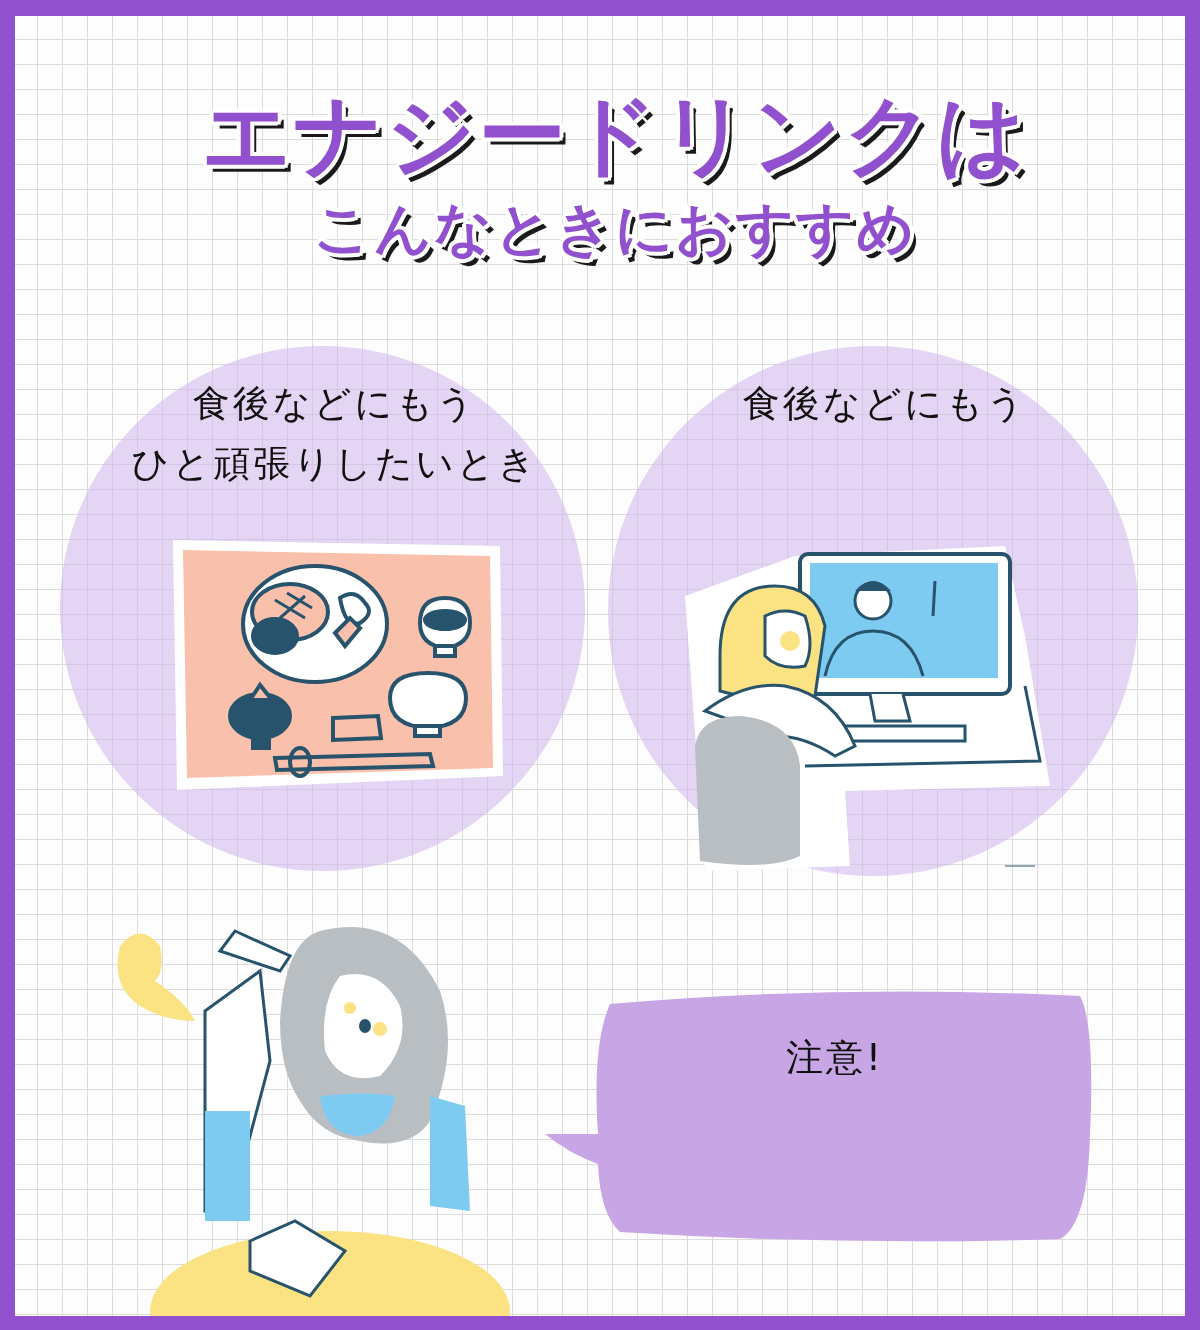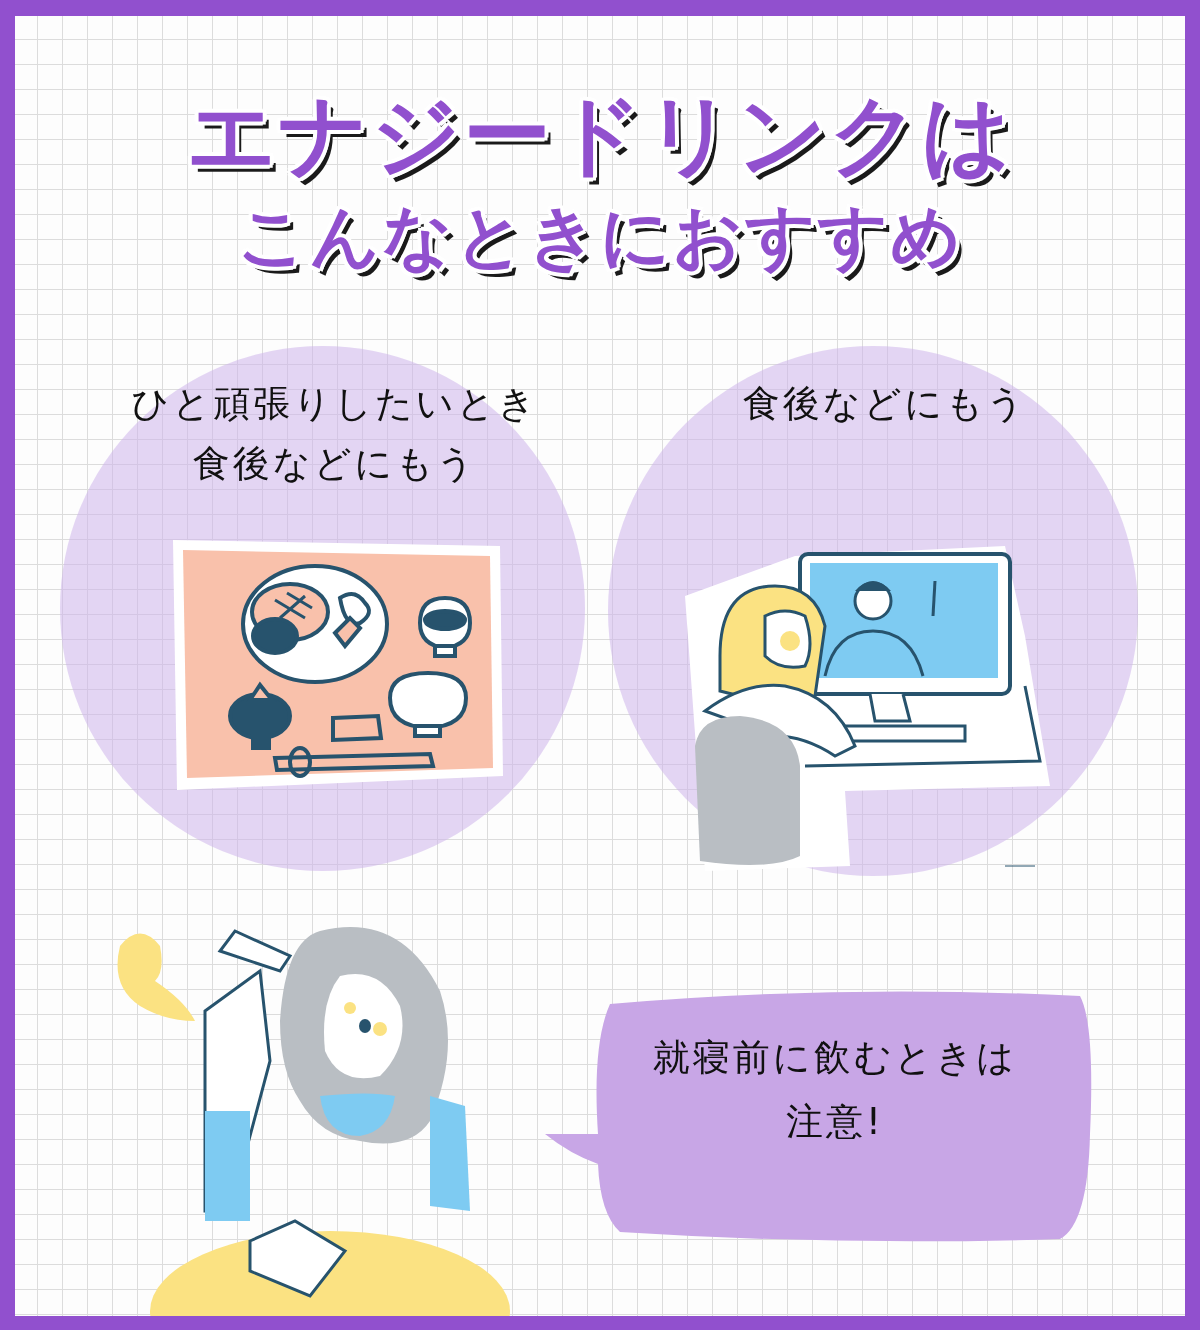--- a/index.html
+++ b/index.html
@@ -5,24 +5,24 @@
   html, body { margin:0; padding:0; }
   body { width:1200px; height:1330px; position:relative; overflow:hidden; background:#9150ce; font-family:"DejaVu Sans", sans-serif; }
   .frame { position:absolute; left:15px; top:16px; width:1170px; height:1300px; overflow:hidden;
     background-color:#fdfdfd;
     background-image:
       linear-gradient(to right, #dcdcdc 1px, transparent 1px),
       linear-gradient(to bottom, #dcdcdc 1px, transparent 1px);
     background-size:25px 25px;
     background-position:22px 23px;
   }
-  .title { position:absolute; left:0; width:1170px; text-align:center; font-weight:bold; color:#9150ce; letter-spacing:2px;
+  .title { position:absolute; left:15px; width:1170px; text-align:center; font-weight:bold; color:#9150ce; letter-spacing:2px;
     text-shadow: -3px -3px 0 #fff, 3px -3px 0 #fff, -3px 3px 0 #fff, 3px 3px 0 #fff, 0 4px 0 #fff, 4px 0 0 #fff, -4px 0 0 #fff, 0 -4px 0 #fff, 6px 7px 0 #1a1a1a; }
   .title.l1 { top:60px; font-size:88px; }
-  .title.l2 { top:175px; font-size:69px; }
+  .title.l2 { top:175px; font-size:57px; }
   .circle { position:absolute; border-radius:50%; background:rgba(205,180,235,0.55); }
   .c1 { left:45px; top:330px; width:525px; height:525px; }
   .c2 { left:593px; top:330px; width:530px; height:530px; }
   .ctext { position:absolute; text-align:center; font-size:37px; line-height:60px; color:#111; letter-spacing:3px; }
   .t1 { left:85px; top:358px; width:470px; }
   .t2 { left:670px; top:358px; width:400px; }
   .food { position:absolute; left:150px; top:512px; width:340px; height:270px; }
   .desk { position:absolute; left:650px; top:520px; width:400px; height:350px; }
   .woman { position:absolute; left:75px; top:895px; width:420px; height:420px; }
   .bubble { position:absolute; left:525px; top:968px; width:560px; height:260px; }
@@ -33,22 +33,22 @@
 
 <div class="frame">
 
   <div class="title l1">エナジードリンクは</div>
   <div class="title l2">こんなときにおすすめ</div>
 
   <div class="circle c1"></div>
   <div class="circle c2"></div>
 
   <div class="ctext t1">
+    <div>食後などにもう</div>
     <div>ひと頑張りしたいとき</div>
-    <div>食後などにもう</div>
   </div>
   <div class="ctext t2">
     <div>食後などにもう</div>
   </div>
 
   <svg class="food" viewBox="0 0 340 270">
     <path d="M8 12 L335 18 L338 248 L12 262 Z" fill="#fff"></path>
     <path d="M18 22 L325 28 L328 240 L22 250 Z" fill="#f9c1ab"></path>
     <g stroke="#27536d" stroke-width="4" fill="#fff">
       <ellipse cx="150" cy="96" rx="72" ry="58"></ellipse>
@@ -87,21 +87,20 @@
     <path d="M100 80 q20 -10 40 0 q10 30 0 50 q-25 5 -40 -10 z" fill="#fff" stroke="#27536d" stroke-width="3"></path>
     <circle cx="125" cy="105" r="10" fill="#fbe282"></circle>
     <path d="M40 175 q40 -30 80 -25 q50 10 70 60 l-20 10 q-30 -20 -60 -20 z" fill="#fff" stroke="#27536d" stroke-width="3"></path>
     <path d="M30 210 q5 -30 45 -30 q55 5 60 50 l0 90 q-30 15 -100 5 z" fill="#b9bec3"></path>
   </svg>
 
   <svg class="bubble" viewBox="0 0 560 260">
     <path d="M70 20 Q300 0 540 12 Q555 40 550 150 Q548 240 520 255 Q300 262 80 248 Q60 230 58 180 Q30 170 5 150 Q30 150 58 150 Q52 60 70 20 Z" fill="#c8a6e6"></path>
   </svg>
   <div class="btext">
-    <div>就寝前に飲むときは</div>
     <div>注意!</div>
   </div>
 
   <svg class="woman" viewBox="0 0 420 420">
     <path d="M30 35 q20 -25 40 0 q5 25 -5 35 q30 20 40 40 q-30 0 -55 -15 q-30 -20 -20 -60 z" fill="#fbe282"></path>
     <ellipse cx="240" cy="400" rx="180" ry="80" fill="#fbe282"></ellipse>
     <path d="M230 20 q80 -20 120 60 q20 60 -10 130 q-20 30 -70 20 q-40 -5 -60 -40 q-20 -30 -20 -80 q5 -80 40 -90 z" fill="#b9bec3"></path>
     <path d="M250 65 q40 -10 60 30 q10 40 -20 70 q-40 10 -55 -25 q-5 -50 15 -75 z" fill="#fff"></path>
     <circle cx="260" cy="97" r="6" fill="#fbe282"></circle>
     <circle cx="290" cy="118" r="7" fill="#fbe282"></circle>

